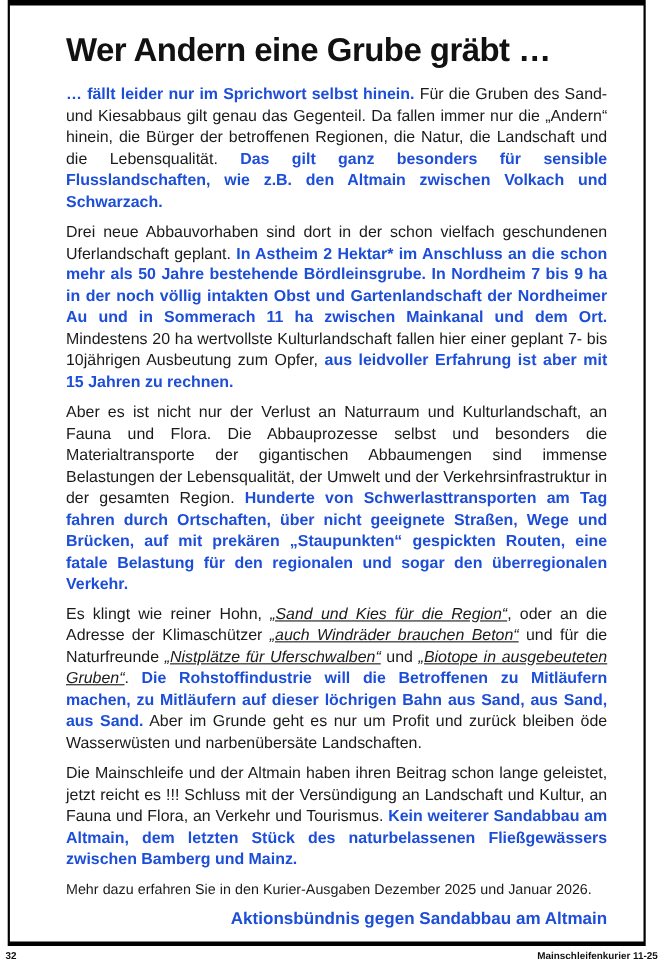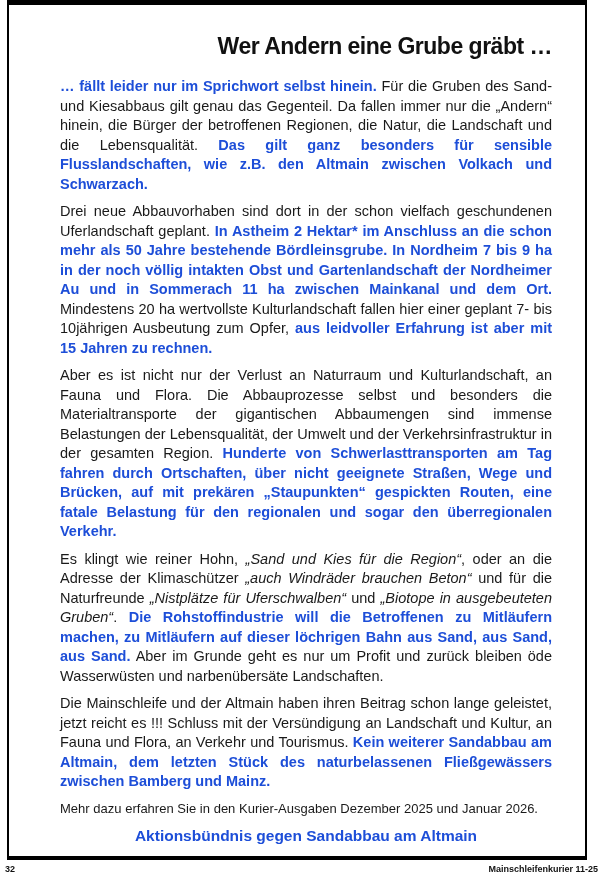--- a/index.html
+++ b/index.html
@@ -6,31 +6,31 @@
   body{
     width:608px;height:881px;background:#ffffff;position:relative;
     font-family:"Liberation Sans", sans-serif;color:#1a1a1a;overflow:hidden;
   }
   .frame{
     position:absolute;left:7px;top:0;width:580px;height:860px;box-sizing:border-box;
     border:2px solid #000;border-top-width:5px;border-bottom-width:4px;
     padding:23px 33px 0 51px;background:#fff;
   }
   h1{
-    font-size:23px;line-height:36px;font-weight:700;margin:0 0 13px 0;
-    letter-spacing:-0.5px;color:#111;text-align:right;
+    font-size:30px;line-height:36px;font-weight:700;margin:0 0 13px 0;
+    letter-spacing:-0.5px;color:#111;
   }
   .body p{
     font-size:14.5px;line-height:19.5px;text-align:justify;
     margin:0 0 8px 0;color:#1a1a1a;
   }
   .body p .b{font-weight:700;color:#1d4ed8;}
-  .body p .i{font-style:italic;}
+  .body p .i{font-style:italic;text-decoration:underline;}
   .body p.small{font-size:13px;line-height:17px;margin:4px 14px 9px 0;text-align:justify;text-align-last:justify;}
-  .body p.sig{margin:0;font-size:15.5px;line-height:20px;text-align:center;}
+  .body p.sig{margin:0;font-size:15.5px;line-height:20px;text-align:right;}
   .footer{
     position:absolute;left:0;top:864px;width:608px;height:14px;
     font-size:9px;font-weight:700;color:#111;
   }
   .footer .pg{position:absolute;left:5px;top:0;}
   .footer .site{position:absolute;left:0;right:0;top:0;text-align:center;}
   .footer .issue{position:absolute;right:10px;top:0;}
 </style>
 </head>
 <body>

